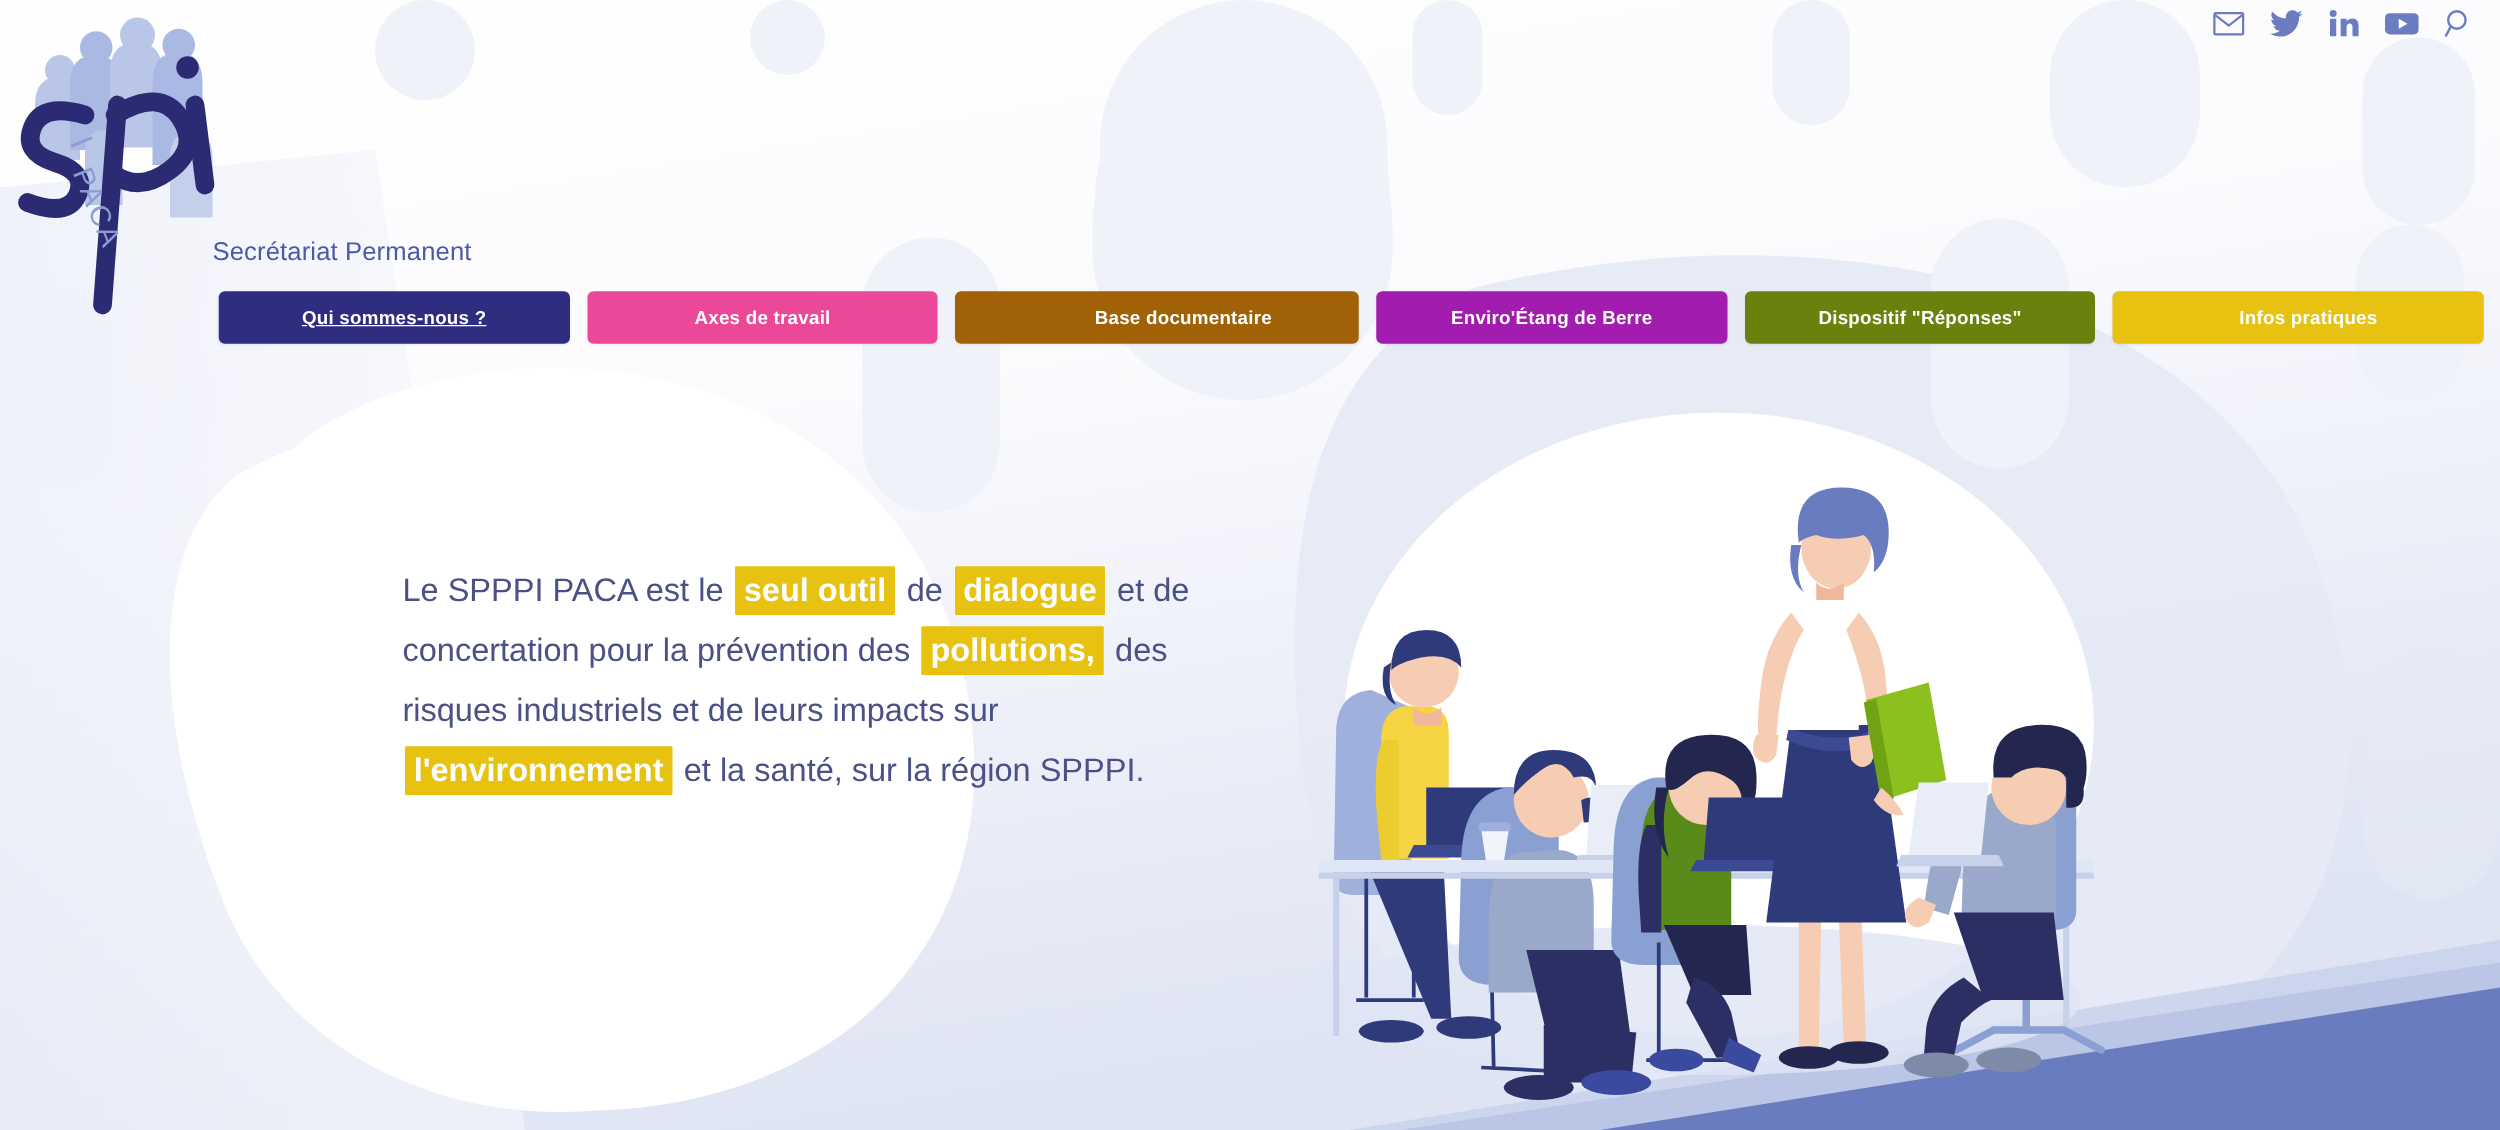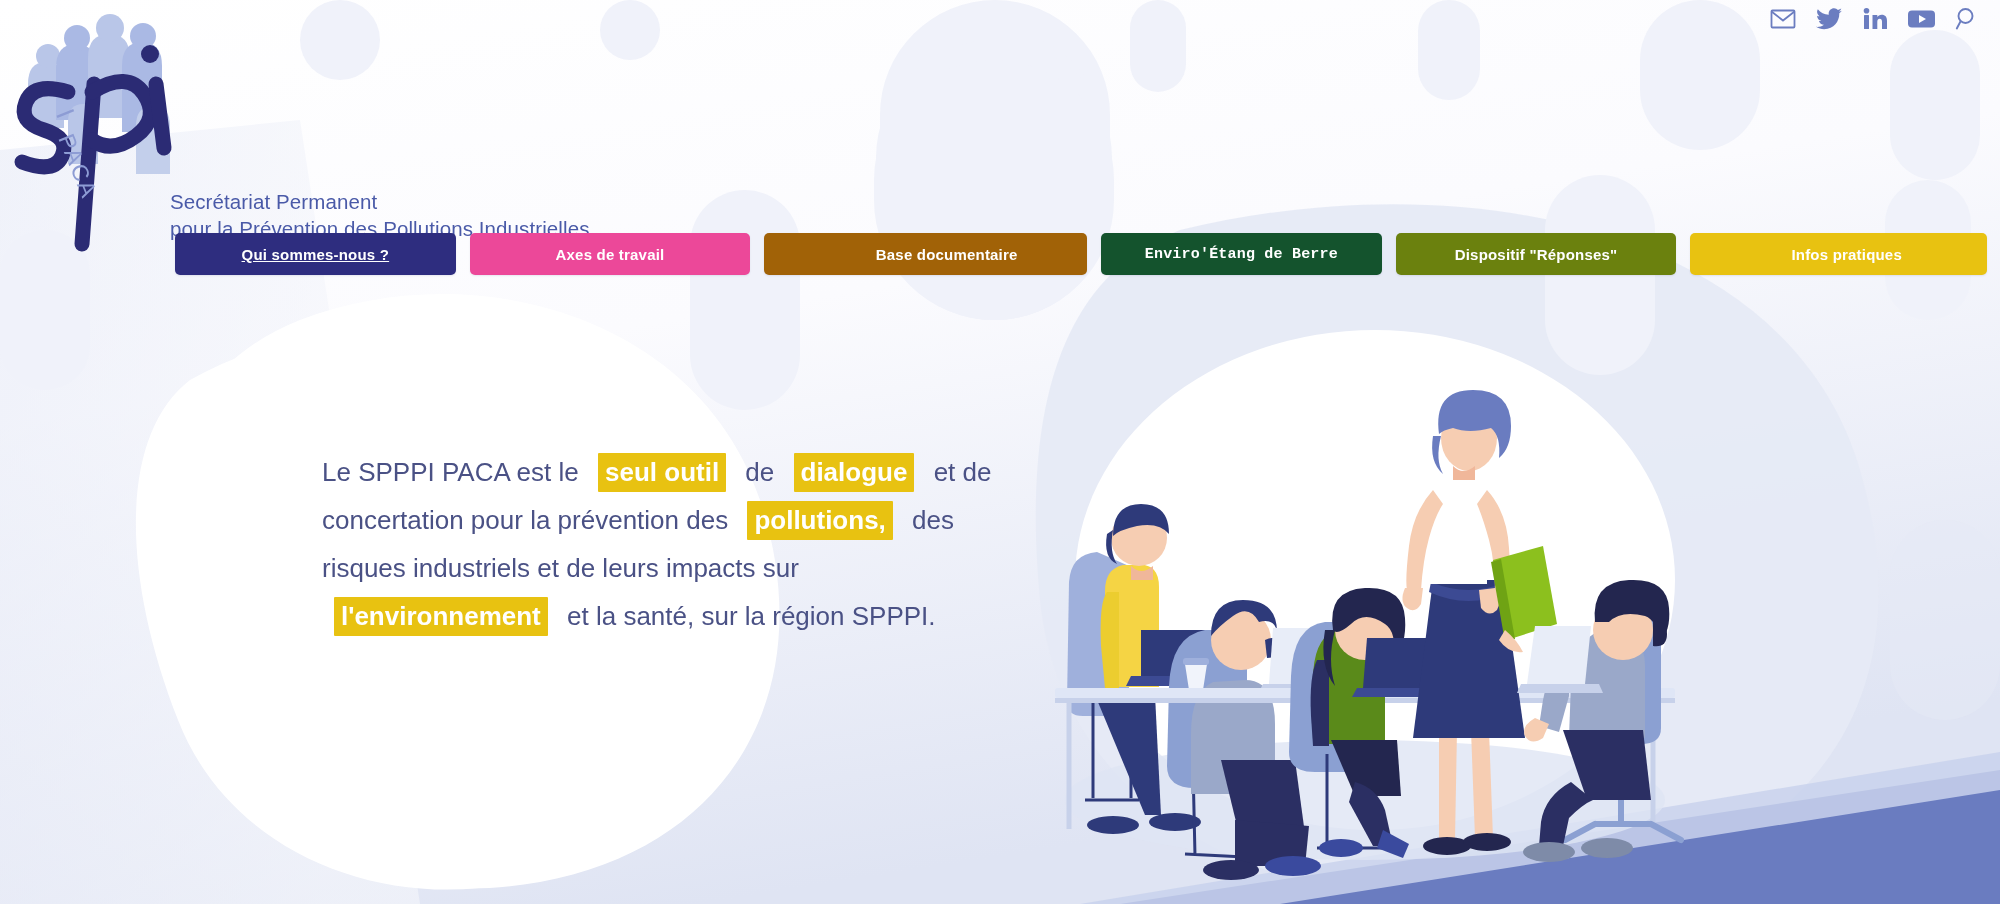--- a/index.html
+++ b/index.html
@@ -81,41 +81,41 @@
     letter-spacing: .2px;
     cursor: pointer;
     border: none;
     font-family: "Liberation Sans", sans-serif;
     white-space: nowrap;
     box-shadow: 0 1px 2px rgba(50,50,110,.10);
   }
   .nav-btn.t0 { background: #2e2d7f; text-decoration: underline; }
   .nav-btn.t1 { background: #ec4899; }
   .nav-btn.t2 { background: #a16207; padding-left: 42px; }
-  .nav-btn.t3 { background: #14532d; font-family: Liberation Mono, monospace; }
+  .nav-btn.t3 { background: #a21caf; }
   .nav-btn.t4 { background: #6b810e; }
   .nav-btn.t5 { background: #e8c211; padding-left: 16px; }
 
   
   .hero-text {
     position: absolute;
     left: 322px; top: 448px;
     width: 610px;
     z-index: 25;
     color: #4a5185;
     font-size: 26px;
     line-height: 48px;
   }
   .hero-text .line { white-space: nowrap; }
   .hl {
     background: #e8c211;
     color: #ffffff;
     font-weight: 700;
     padding: 4px 7px 5px 7px;
-    margin: 0 12px;
+    margin: 0 2px;
     border-radius: 1px;
   }
 
   
   .illustration {
     position: absolute;
     left: 1035px; top: 330px;
     width: 680px; height: 560px;
     z-index: 20;
   }
@@ -341,21 +341,20 @@
 
       <g transform="translate(48,132) rotate(68)" fill="#8d9cd4">
         <text x="0" y="0" font-family="Liberation Sans, sans-serif" font-size="23" letter-spacing="1.5">PACA</text>
         <path d="M-20 -7 l0 -18" stroke="#8d9cd4" stroke-width="2.4" fill="none"></path>
       </g>
     </svg>
   </div>
 
   <div class="brand-text">
     <div>Secrétariat Permanent</div>
-    <div>pour la Prévention des Pollutions Industrielles</div>
   </div>
 
   <div class="social-bar">
     <a class="social-icon" title="Mail">
       <svg width="26" height="20" viewBox="0 0 26 20" fill="none" stroke="#6b7dc0" stroke-width="1.8">
         <rect x="1.5" y="1.5" width="23" height="17" rx="1"></rect>
         <path d="M1.5 2.5 L13 11.5 L24.5 2.5"></path>
       </svg>
     </a>
     <a class="social-icon" title="Twitter">

